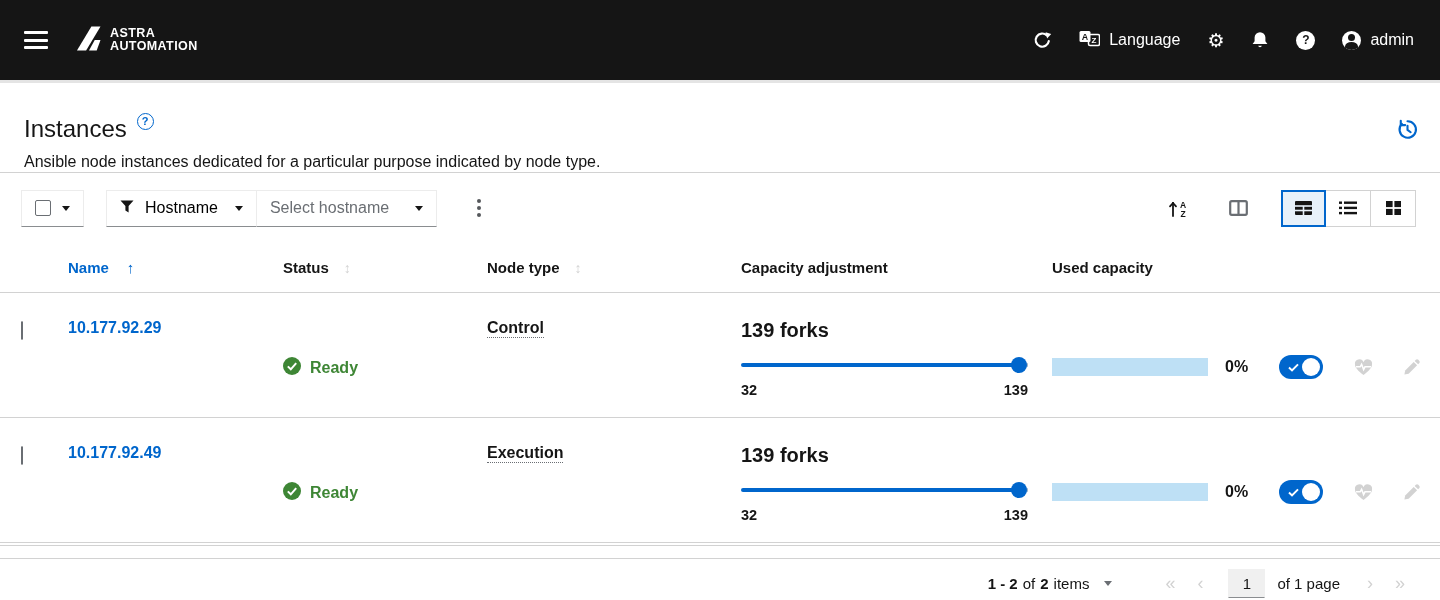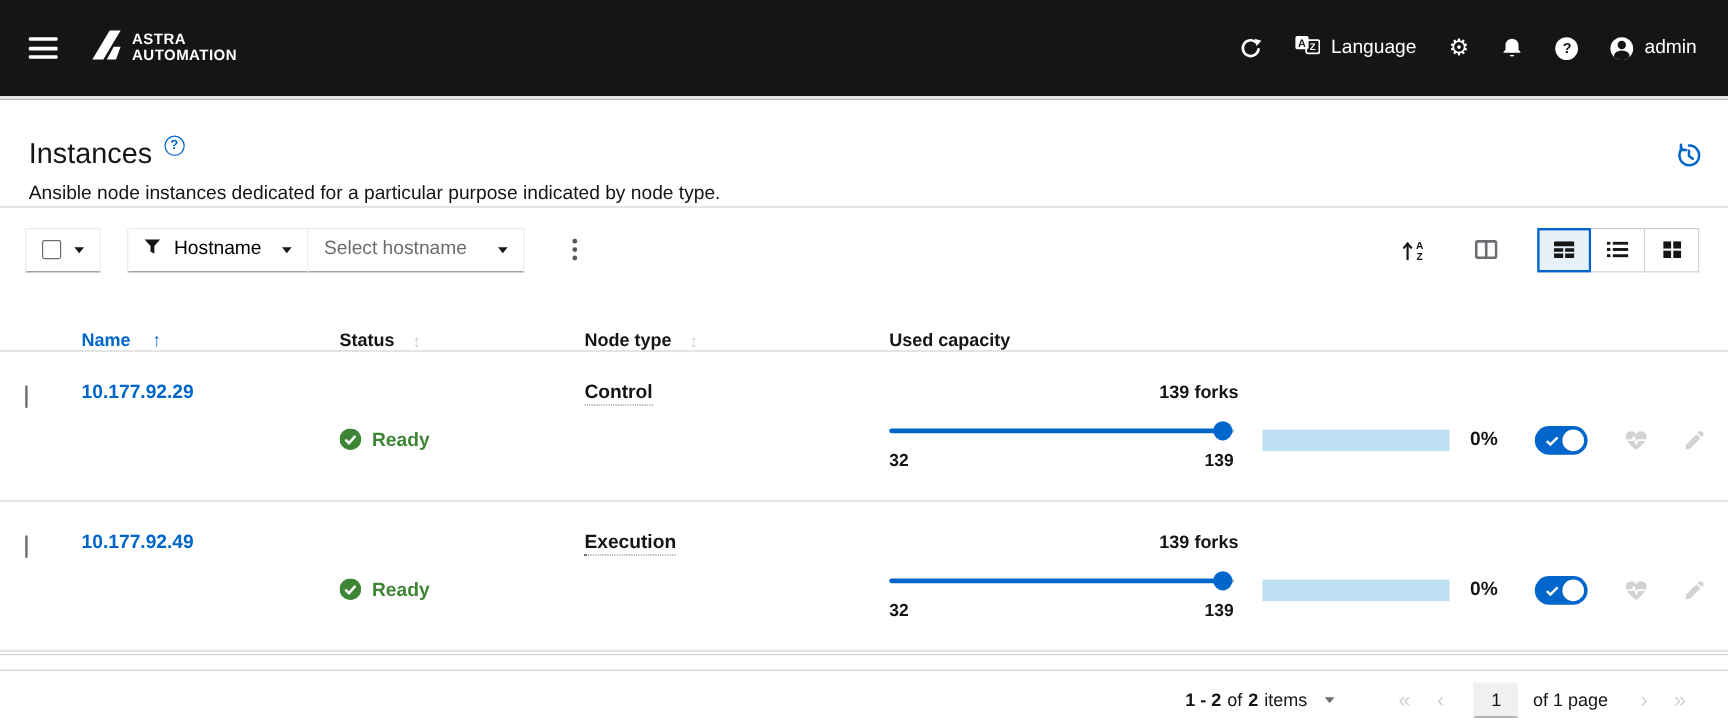--- a/index.html
+++ b/index.html
@@ -45,31 +45,31 @@
   .sort-btn { margin-right:40px; }
   .cols-btn { margin-right:33px; }
   .view-group { display:flex; }
   .view-btn { width:45px; height:37px; background:#fff; border:1px solid #d2d2d2; display:flex; align-items:center; justify-content:center; cursor:pointer; }
   .view-btn + .view-btn { border-left:none; }
   .view-btn.selected { border:2px solid #06c; background:#e7f1fa; }
 
   
   .grid-row { display:grid; grid-template-columns:48px 215px 204px 254px 311px 1fr; }
   .thead { height:50px; border-bottom:1px solid #d2d2d2; }
-  .th { padding:0 0 0 20px; display:flex; align-items:flex-end; font-size:15px; font-weight:bold; color:#151515; background:none; border:none; cursor:pointer; }
+  .th { padding:0 0 0 20px; display:flex; align-items:center; font-size:15px; font-weight:bold; color:#151515; background:none; border:none; cursor:pointer; }
   .th.sorted { color:#06c; }
   .sort-up { color:#06c; font-weight:bold; font-size:15px; margin-left:18px; }
   .sort-both { color:#d2d2d2; font-size:14px; margin-left:15px; }
   .tbody-row { height:125px; border-bottom:1px solid #d2d2d2; }
   .cell { padding:26px 0 0 20px; font-size:16px;font-weight:bold; }
   .cell-check { padding:29px 0 0 21px; }
   .name-link { color:#06c; text-decoration:none; font-size:16px; }
   .status { color:#3e8635; display:flex; align-items:center; gap:9px; }
   .nodetype span { border-bottom:1.5px dotted #6a6e73; padding-bottom:1px; }
-  .cap-cell .forks { font-size:15px;text-align:right; }
+  .cap-cell .forks { font-size:20px; }
   .slider { position:relative; width:287px; height:16px; margin-top:15px; cursor:pointer; }
   .slider-track { position:absolute; top:6px; left:0; width:100%; height:4px; border-radius:2px; background:#06c; }
   .slider-rail-end { position:absolute; top:6px; right:0; width:8px; height:4px; border-radius:0 2px 2px 0; background:#b8bbbe; }
   .slider-handle { position:absolute; top:8px; left:97%; width:16px; height:16px; border-radius:50%; background:#06c; transform:translate(-50%,-50%); }
   .slider-labels { width:287px; display:flex; justify-content:space-between; margin-top:9px; font-size:14.5px; color:#151515; }
   .used-cell { display:flex; align-items:center; padding-top:24px; }
   .progress { width:156px; height:18px; background:#bee0f5; }
   .used-pct { margin-left:17px; font-size:16px; width:34px; }
   .toggle { width:44px; height:24px; border-radius:12px; background:#06c; border:none; position:relative; cursor:pointer; margin-left:20px; display:flex; align-items:center; }
   .toggle .knob { position:absolute; right:3px; top:3px; width:18px; height:18px; border-radius:50%; background:#fff; }
@@ -250,20 +250,23 @@
     </button>
     <button class="th">
       <span>Status</span>
         <span class="sort-both">↕</span>
     </button>
     <button class="th">
       <span>Node type</span>
         <span class="sort-both">↕</span>
     </button>
     <div class="th" style="cursor:default;">
+        <span>Capacity adjustment</span>
+      </div>
+    <div class="th" style="cursor:default;">
         <span>Used capacity</span>
       </div>
   </div>
 
   <div class="grid-row tbody-row">
     <div class="cell cell-check"><span class="checkbox"></span></div>
     <div class="cell"><a href="#" class="name-link">10.177.92.29</a></div>
     <div class="cell status">
       <span>
         <svg width="18" height="18" viewBox="0 0 18 18">

